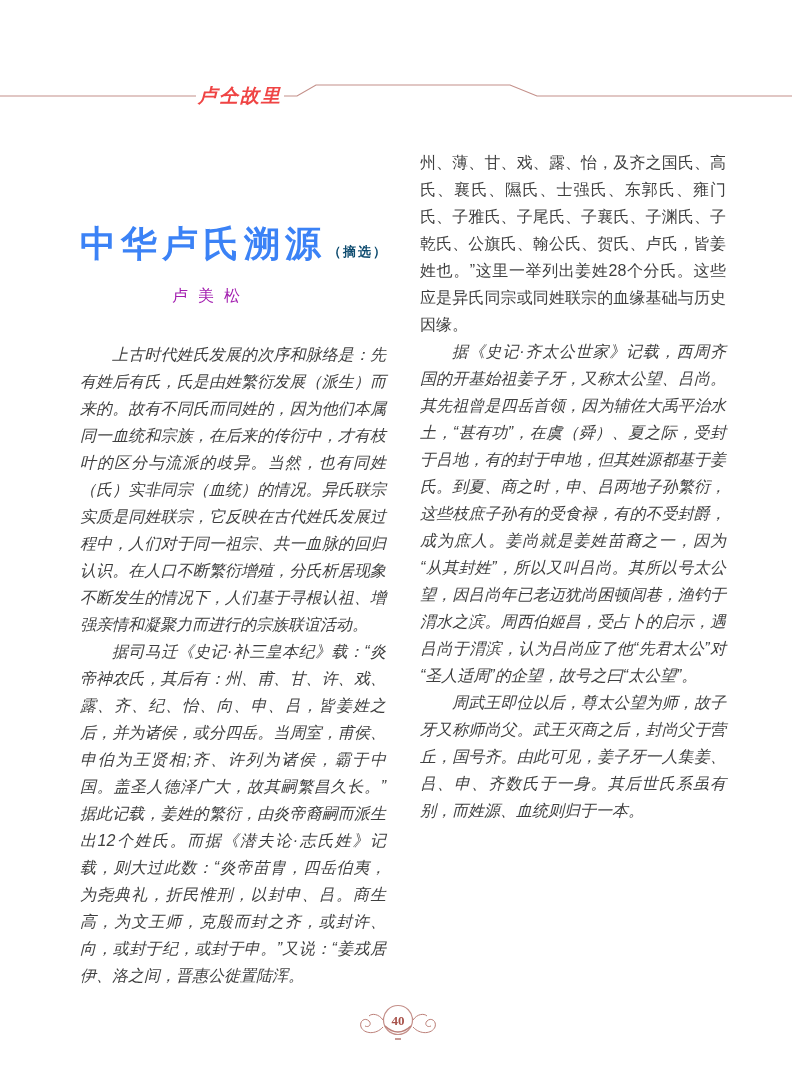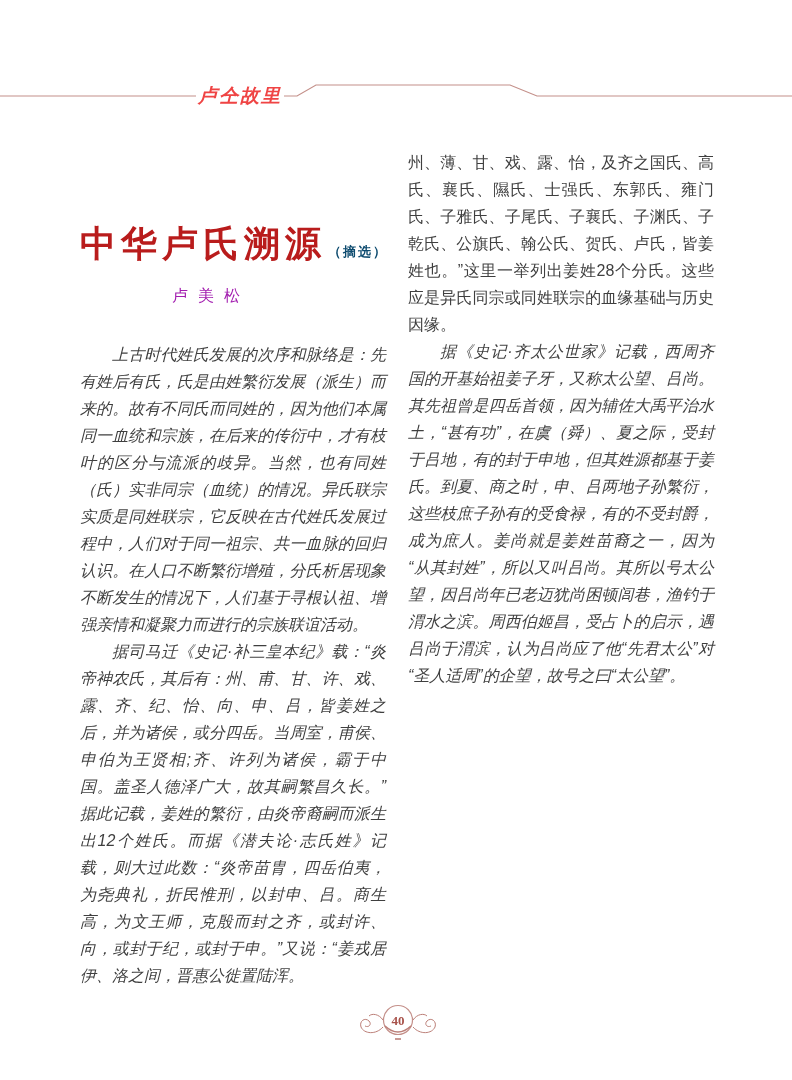--- a/index.html
+++ b/index.html
@@ -16,21 +16,21 @@
     letter-spacing:2px;color:#ef4444;
     font-family:"Liberation Serif","DejaVu Serif",serif;
     white-space:nowrap;
   }
   
   .title-row{
     position:absolute;left:80px;top:226px;width:306px;
     white-space:nowrap;
   }
   .article-title{
-    display:inline;color:#b91c1c;font-weight:bold;font-size:36px;
+    display:inline;color:#3b82f6;font-weight:bold;font-size:36px;
     letter-spacing:5px;line-height:1;
     font-family:"Liberation Sans","DejaVu Sans",sans-serif;
   }
   .title-note{
     display:inline;color:#0c4a6e;font-weight:bold;font-size:13px;
     letter-spacing:2px;margin-left:2px;
     font-family:"Liberation Serif","DejaVu Serif",serif;
   }
   .article-author{
     position:absolute;left:80px;top:286px;width:306px;
@@ -38,21 +38,21 @@
     font-size:16px;letter-spacing:10px;color:#a21caf;
     font-family:"Liberation Serif","DejaVu Serif",serif;
   }
   
   .column{
     position:absolute;width:306px;
     font-size:16px;line-height:27px;color:#3f3f3f;
     text-align:justify;
   }
   .column-left{left:80px;top:341px;}
-  .column-right{left:408px;top:149px;}
+  .column-right{left:420px;top:149px;}
   .column p{margin:0;padding:0;}
   .column p.indent{text-indent:2em;font-style:italic;}
   
   .footer-ornament{position:absolute;left:352px;top:1000px;width:92px;height:48px;}
 </style>
 </head>
 <body>
 
 <svg class="header-line" viewBox="0 0 792 30" xmlns="http://www.w3.org/2000/svg">
   <path d="M0,21 H196" stroke="#c4908a" stroke-width="1.2" fill="none"></path>
@@ -66,20 +66,21 @@
 <div class="article-author">卢美松</div>
 
 <div class="column column-left">
   <p class="indent">上古时代姓氏发展的次序和脉络是：先有姓后有氏，氏是由姓繁衍发展（派生）而来的。故有不同氏而同姓的，因为他们本属同一血统和宗族，在后来的传衍中，才有枝叶的区分与流派的歧异。当然，也有同姓（氏）实非同宗（血统）的情况。异氏联宗实质是同姓联宗，它反映在古代姓氏发展过程中，人们对于同一祖宗、共一血脉的回归认识。在人口不断繁衍增殖，分氏析居现象不断发生的情况下，人们基于寻根认祖、增强亲情和凝聚力而进行的宗族联谊活动。</p>
   <p class="indent">据司马迁《史记·补三皇本纪》载：“炎帝神农氏，其后有：州、甫、甘、许、戏、露、齐、纪、怡、向、申、吕，皆姜姓之后，并为诸侯，或分四岳。当周室，甫侯、申伯为王贤相;齐、许列为诸侯，霸于中国。盖圣人德泽广大，故其嗣繁昌久长。”据此记载，姜姓的繁衍，由炎帝裔嗣而派生出12个姓氏。而据《潜夫论·志氏姓》记载，则大过此数：“炎帝苗胄，四岳伯夷，为尧典礼，折民惟刑，以封申、吕。商生高，为文王师，克殷而封之齐，或封许、向，或封于纪，或封于申。”又说：“姜戎居伊、洛之间，晋惠公徙置陆浑。</p>
 </div>
 
 <div class="column column-right">
   <p>州、薄、甘、戏、露、怡，及齐之国氏、高氏、襄氏、隰氏、士强氏、东郭氏、雍门氏、子雅氏、子尾氏、子襄氏、子渊氏、子乾氏、公旗氏、翰公氏、贺氏、卢氏，皆姜姓也。”这里一举列出姜姓28个分氏。这些应是异氏同宗或同姓联宗的血缘基础与历史因缘。</p>
   <p class="indent">据《史记·齐太公世家》记载，西周齐国的开基始祖姜子牙，又称太公望、吕尚。其先祖曾是四岳首领，因为辅佐大禹平治水土，“甚有功”，在虞（舜）、夏之际，受封于吕地，有的封于申地，但其姓源都基于姜氏。到夏、商之时，申、吕两地子孙繁衍，这些枝庶子孙有的受食禄，有的不受封爵，成为庶人。姜尚就是姜姓苗裔之一，因为“从其封姓”，所以又叫吕尚。其所以号太公望，因吕尚年已老迈犹尚困顿闾巷，渔钓于渭水之滨。周西伯姬昌，受占卜的启示，遇吕尚于渭滨，认为吕尚应了他“先君太公”对“圣人适周”的企望，故号之曰“太公望”。</p>
+  <p class="indent">周武王即位以后，尊太公望为师，故子牙又称师尚父。武王灭商之后，封尚父于营丘，国号齐。由此可见，姜子牙一人集姜、吕、申、齐数氏于一身。其后世氏系虽有别，而姓源、血统则归于一本。</p>
 </div>
 
 <svg class="footer-ornament" viewBox="0 0 92 48" xmlns="http://www.w3.org/2000/svg">
 
   <g stroke="#bc7f78" stroke-width="1" fill="none">
     <path d="M31,27 C24,35 12,34 9,27 C7,21 13,17 17,21 C20,24 17,28 13,26"></path>
     <path d="M31,20 C27,14 20,13 17,16"></path>
   </g>
   <g stroke="#bc7f78" stroke-width="1" fill="none">
     <path d="M61,27 C68,35 80,34 83,27 C85,21 79,17 75,21 C72,24 75,28 79,26"></path>

